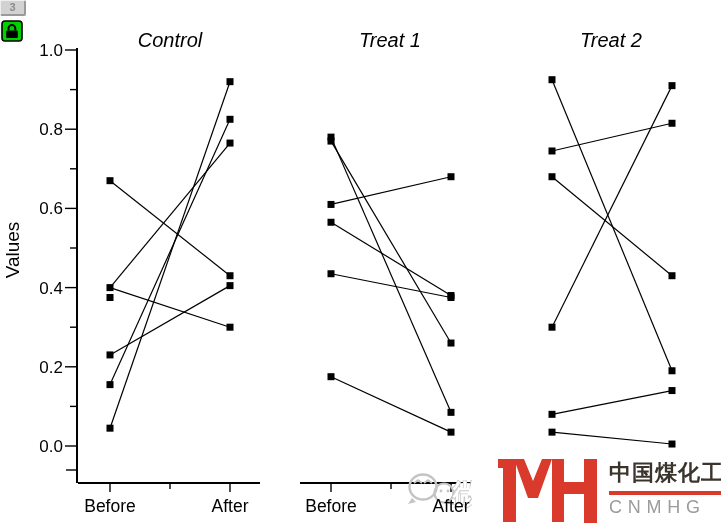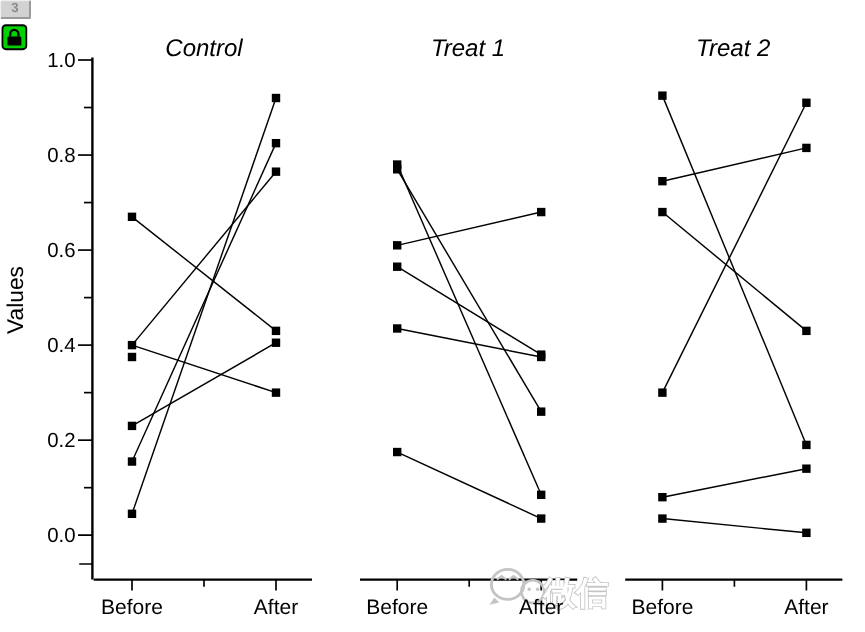--- a/index.html
+++ b/index.html
@@ -148,14 +148,31 @@
         <text x="230" y="512" font-size="17.5" text-anchor="middle" fill="#000" font-family="&quot;Liberation Sans&quot;,sans-serif">After</text>
         <text x="390" y="47" font-size="20" text-anchor="middle" fill="#000" font-family="&quot;Liberation Sans&quot;,sans-serif" font-style="italic">Treat 1</text>
         <text x="331" y="512" font-size="17.5" text-anchor="middle" fill="#000" font-family="&quot;Liberation Sans&quot;,sans-serif">Before</text>
         <text x="451" y="512" font-size="17.5" text-anchor="middle" fill="#000" font-family="&quot;Liberation Sans&quot;,sans-serif">After</text>
         <text x="611" y="47" font-size="20" text-anchor="middle" fill="#000" font-family="&quot;Liberation Sans&quot;,sans-serif" font-style="italic">Treat 2</text>
         <text x="552" y="512" font-size="17.5" text-anchor="middle" fill="#000" font-family="&quot;Liberation Sans&quot;,sans-serif">Before</text>
         <text x="672" y="512" font-size="17.5" text-anchor="middle" fill="#000" font-family="&quot;Liberation Sans&quot;,sans-serif">After</text>
       </g>
   </svg>
 
+  <div id="brand-block">
+    <svg id="brand-mark" width="131" height="75" viewBox="0 0 131 75">
+      <g fill="#d93a2b">
+        <rect x="26" y="7" width="17" height="9"></rect>
+        <rect x="31" y="7" width="13" height="63"></rect>
+        <path d="M42,7 L52,7 L61,29 L70,7 L80,7 L66,46 L56,46 Z"></path>
+        <rect x="80" y="7" width="12" height="63"></rect>
+        <rect x="92" y="30" width="20" height="12"></rect>
+        <rect x="112" y="7" width="13" height="64"></rect>
+      </g>
+    </svg>
+    <div id="brand-text">
+      <span id="brand-cn">中国煤化工</span>
+      <div id="brand-rule"></div>
+      <span id="brand-en">CNMHG</span>
+    </div>
+  </div>
 
 </div>
 
 </body></html>

